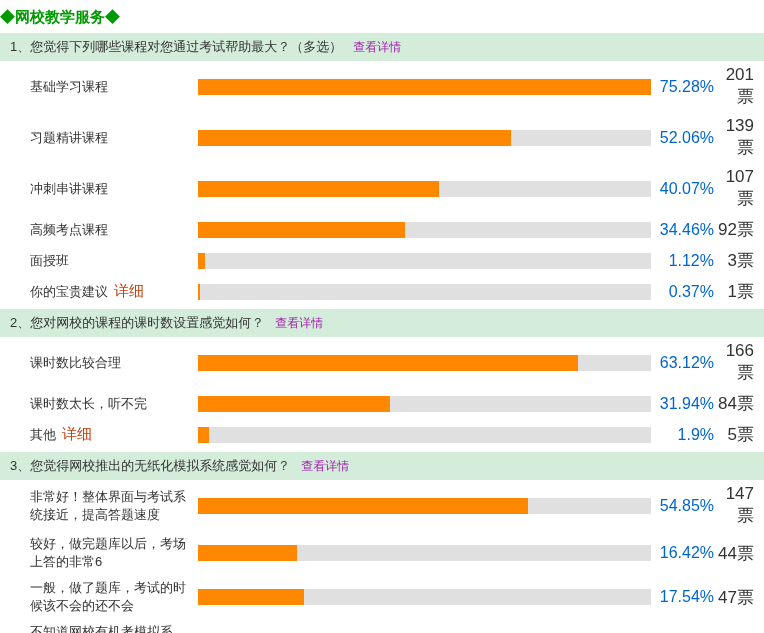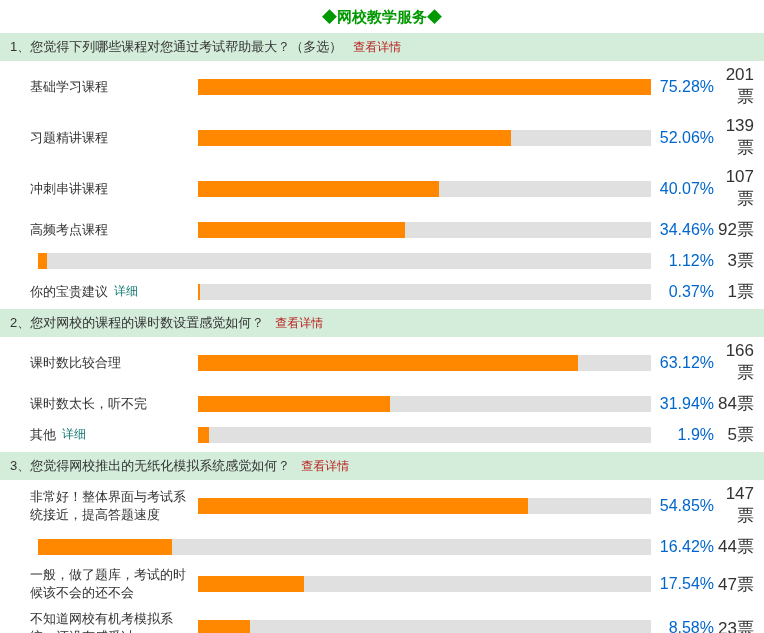--- a/index.html
+++ b/index.html
@@ -3,37 +3,37 @@
   <meta charset="utf-8">
   <style>
     * { margin: 0; padding: 0; box-sizing: border-box; }
     body {
       font-family: SimSun, '宋体', Arial, sans-serif;
       font-size: 13px;
       background: #fff;
       width: 764px;
     }
     .page-title {
-      text-align: center;
+      text-align: left;
       color: #009900;
       font-size: 15px;
       font-weight: bold;
       padding: 8px 0 6px;
     }
     .section-header {
       background: #d4edda;
       padding: 5px 10px;
       color: #333;
       font-size: 13px;
       display: flex;
       align-items: center;
       gap: 11px;
     }
     .section-header .detail-link {
-      color: #b91c1c;
+      color: #a21caf;
       font-size: 12px;
       text-decoration: none;
       cursor: pointer;
       text-align: right;
     }
     .survey-row {
       display: flex;
       align-items: center;
       padding: 4px 10px 4px 30px;
       min-height: 28px;
@@ -41,22 +41,22 @@
     .row-label {
       width: 160px;
       min-width: 160px;
       color: #333;
       font-size: 13px;
       display: flex;
       align-items: center;
       gap: 6px;
     }
     .row-label .detail-link {
-      color: #0f766e;
-      font-size: 12px;
+      color: #c2410c;
+      font-size: 15px;
       text-decoration: none;
       cursor: pointer;
     }
     .bar-container {
       flex: 1;
       height: 16px;
       background: #e0e0e0;
       border-radius: 0;
       position: relative;
       margin: 0 8px;
@@ -128,20 +128,23 @@
       <div class="row-label">
         <span>高频考点课程</span>
       </div>
       <div class="bar-container">
         <div class="bar-fill" style="width: 45.7758%;"></div>
       </div>
       <div class="pct-label">34.46%</div>
       <div class="vote-label">92票</div>
     </div>
     <div class="survey-row">
+      <div class="row-label">
+        <span>面授班</span>
+      </div>
       <div class="bar-container">
         <div class="bar-fill" style="width: 1.48778%;"></div>
       </div>
       <div class="pct-label">1.12%</div>
       <div class="vote-label">3票</div>
     </div>
     <div class="survey-row">
       <div class="row-label">
         <span>你的宝贵建议</span>
         <a class="detail-link" href="#">详细</a>
@@ -197,20 +200,23 @@
       <div class="row-label">
         <span>非常好！整体界面与考试系统接近，提高答题速度</span>
       </div>
       <div class="bar-container">
         <div class="bar-fill" style="width: 72.8613%;"></div>
       </div>
       <div class="pct-label">54.85%</div>
       <div class="vote-label">147票</div>
     </div>
     <div class="survey-row">
+      <div class="row-label">
+        <span>较好，做完题库以后，考场上答的非常6</span>
+      </div>
       <div class="bar-container">
         <div class="bar-fill" style="width: 21.8119%;"></div>
       </div>
       <div class="pct-label">16.42%</div>
       <div class="vote-label">44票</div>
     </div>
     <div class="survey-row">
       <div class="row-label">
         <span>一般，做了题库，考试的时候该不会的还不会</span>
       </div>

